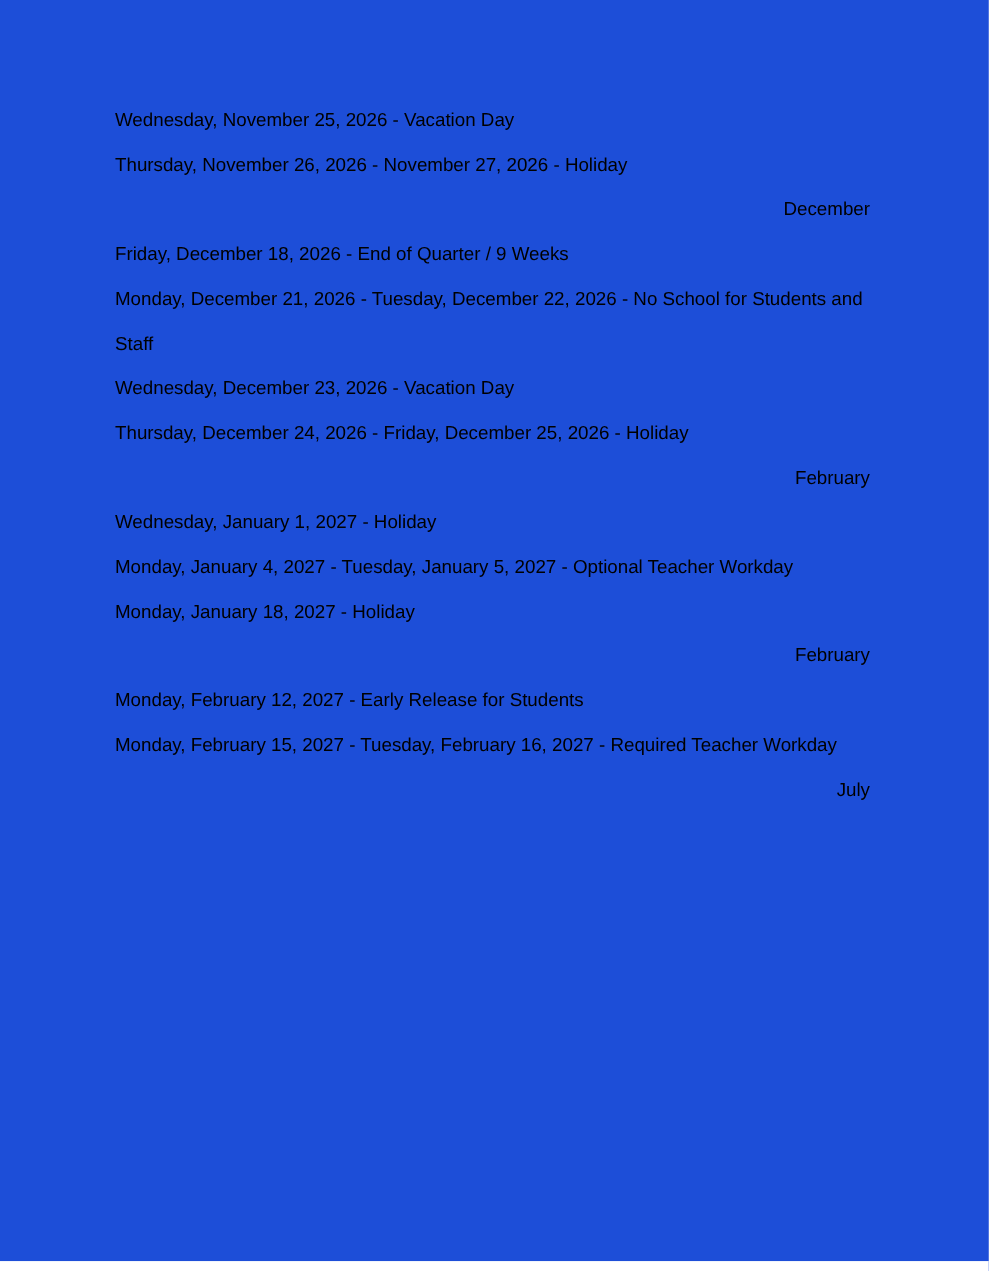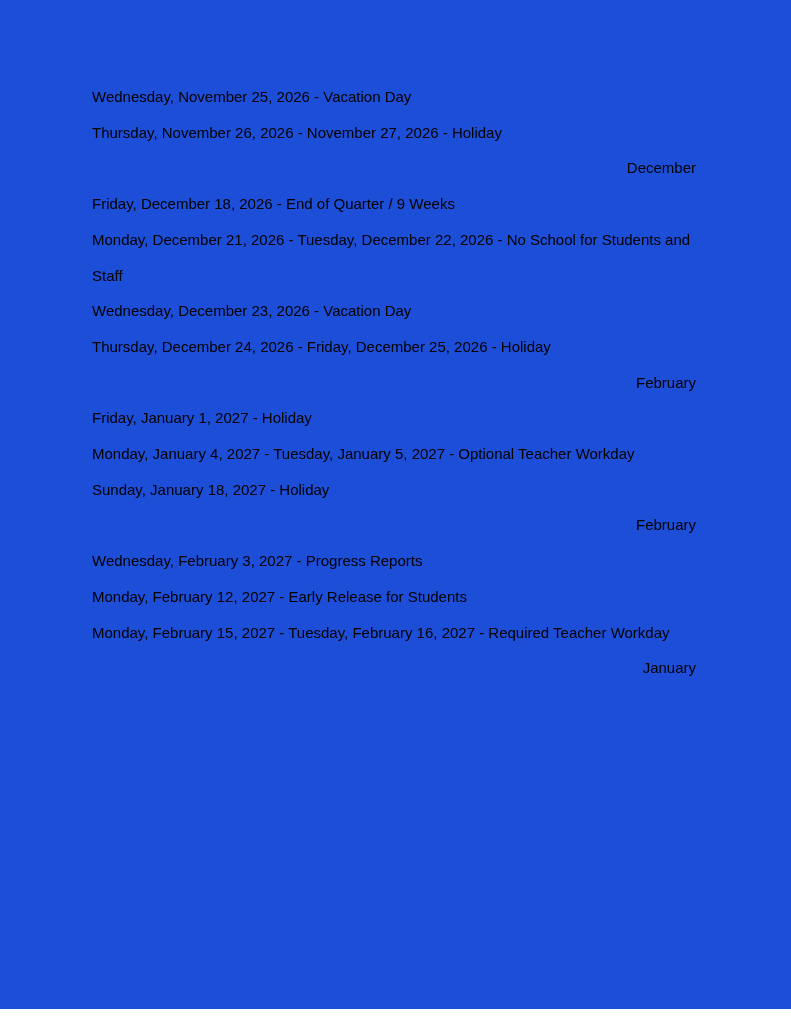--- a/index.html
+++ b/index.html
@@ -42,22 +42,21 @@
 <div class="page">
   <div class="doc-content">
       <p class="event">Wednesday, November 25, 2026 - Vacation Day</p>
       <p class="event">Thursday, November 26, 2026 - November 27, 2026 - Holiday</p>
       <p class="heading">December</p>
       <p class="event">Friday, December 18, 2026 - End of Quarter / 9 Weeks</p>
       <p class="event">Monday, December 21, 2026 - Tuesday, December 22, 2026 - No School for Students and Staff</p>
       <p class="event">Wednesday, December 23, 2026 - Vacation Day</p>
       <p class="event">Thursday, December 24, 2026 - Friday, December 25, 2026 - Holiday</p>
       <p class="heading">February</p>
-      <p class="event">Friday, January 1, 2027 - Holiday</p>
+      <p class="event">Wednesday, January 1, 2027 - Holiday</p>
       <p class="event">Monday, January 4, 2027 - Tuesday, January 5, 2027 - Optional Teacher Workday</p>
-      <p class="event">Sunday, January 18, 2027 - Holiday</p>
+      <p class="event">Monday, January 18, 2027 - Holiday</p>
       <p class="heading">February</p>
-      <p class="event">Wednesday, February 3, 2027 - Progress Reports</p>
       <p class="event">Monday, February 12, 2027 - Early Release for Students</p>
       <p class="event">Monday, February 15, 2027 - Tuesday, February 16, 2027 - Required Teacher Workday</p>
-      <p class="heading">January</p>
+      <p class="heading">July</p>
     </div>
 </div>
 
 </body></html>

